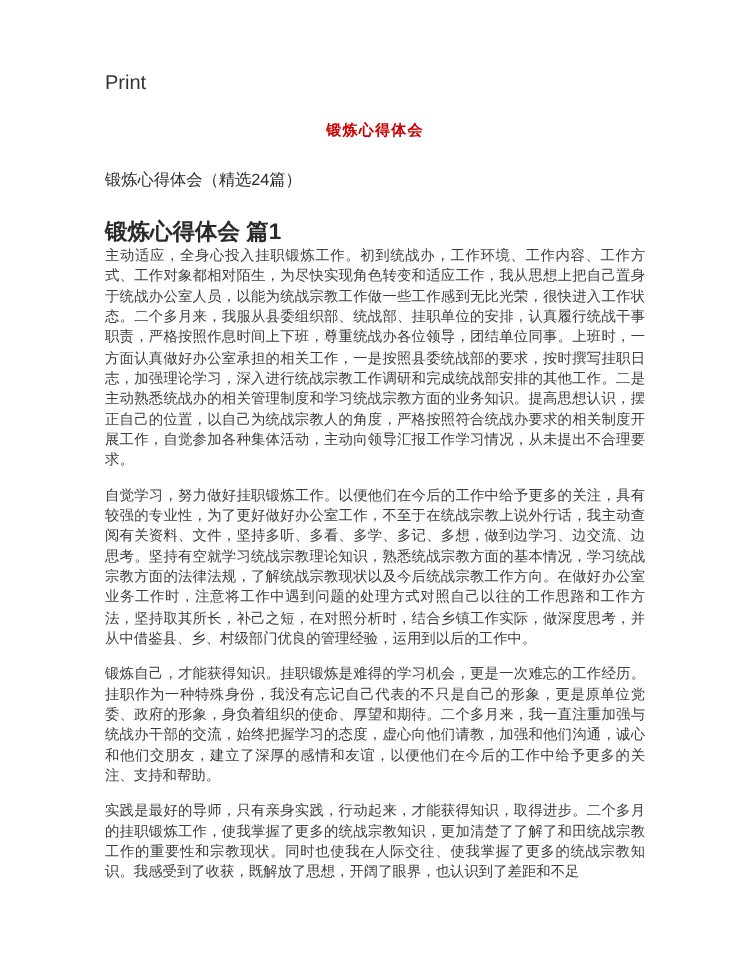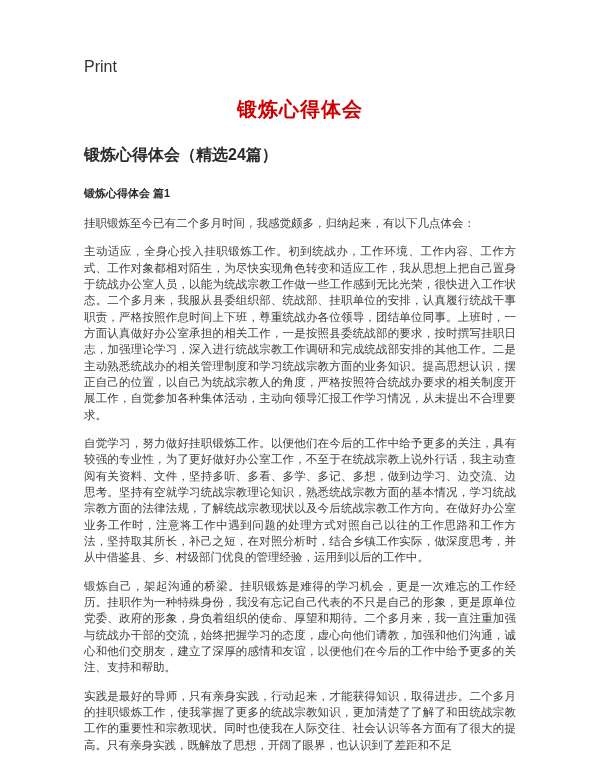--- a/index.html
+++ b/index.html
@@ -16,37 +16,36 @@
   }
   .print-link {
     font-size: 16px;
     color: #333333;
     display: inline-block;
     margin-bottom: 14px;
     cursor: pointer;
   }
   .doc-title {
     text-align: center;
-    font-size: 20px;
+    font-size: 12px;
     font-weight: bold;
     color: #cc0000;
     margin: 6px 0 22px 0;
     letter-spacing: 1px;
   }
   .doc-subtitle {
-    font-size: 16px;
-    font-weight: bold;
+    font-size: 13px;
+    font-weight: normal;
     color: #2b2b2b;
     margin-bottom: 20px;
   }
   .section-heading {
-    font-size: 11px;
+    font-size: 18px;
     font-weight: bold;
     color: #2b2b2b;
-    margin-bottom: 14px;
   }
   .paragraphs p {
     font-size: 11.5px;
     line-height: 1.42;
     color: #3d3d3d;
     text-align: justify;
     margin-bottom: 12px;
   }
 </style>
 </head>
@@ -56,20 +55,19 @@
 
   <span class="print-link">Print</span>
 
   <h1 class="doc-title" style="color: rgb(204, 0, 0);">锻炼心得体会</h1>
 
   <div class="doc-subtitle">锻炼心得体会（精选24篇）</div>
 
   <div class="section-heading">锻炼心得体会 篇1</div>
 
   <div class="paragraphs">
-    <p>挂职锻炼至今已有二个多月时间，我感觉颇多，归纳起来，有以下几点体会：</p>
     <p>主动适应，全身心投入挂职锻炼工作。初到统战办，工作环境、工作内容、工作方式、工作对象都相对陌生，为尽快实现角色转变和适应工作，我从思想上把自己置身于统战办公室人员，以能为统战宗教工作做一些工作感到无比光荣，很快进入工作状态。二个多月来，我服从县委组织部、统战部、挂职单位的安排，认真履行统战干事职责，严格按照作息时间上下班，尊重统战办各位领导，团结单位同事。上班时，一方面认真做好办公室承担的相关工作，一是按照县委统战部的要求，按时撰写挂职日志，加强理论学习，深入进行统战宗教工作调研和完成统战部安排的其他工作。二是主动熟悉统战办的相关管理制度和学习统战宗教方面的业务知识。提高思想认识，摆正自己的位置，以自己为统战宗教人的角度，严格按照符合统战办要求的相关制度开展工作，自觉参加各种集体活动，主动向领导汇报工作学习情况，从未提出不合理要求。</p>
     <p>自觉学习，努力做好挂职锻炼工作。以便他们在今后的工作中给予更多的关注，具有较强的专业性，为了更好做好办公室工作，不至于在统战宗教上说外行话，我主动查阅有关资料、文件，坚持多听、多看、多学、多记、多想，做到边学习、边交流、边思考。坚持有空就学习统战宗教理论知识，熟悉统战宗教方面的基本情况，学习统战宗教方面的法律法规，了解统战宗教现状以及今后统战宗教工作方向。在做好办公室业务工作时，注意将工作中遇到问题的处理方式对照自己以往的工作思路和工作方法，坚持取其所长，补己之短，在对照分析时，结合乡镇工作实际，做深度思考，并从中借鉴县、乡、村级部门优良的管理经验，运用到以后的工作中。</p>
-    <p>锻炼自己，架起沟通的桥梁。挂职锻炼是难得的学习机会，更是一次难忘的工作经历。挂职作为一种特殊身份，我没有忘记自己代表的不只是自己的形象，更是原单位党委、政府的形象，身负着组织的使命、厚望和期待。二个多月来，我一直注重加强与统战办干部的交流，始终把握学习的态度，虚心向他们请教，加强和他们沟通，诚心和他们交朋友，建立了深厚的感情和友谊，以便他们在今后的工作中给予更多的关注、支持和帮助。</p>
-    <p>实践是最好的导师，只有亲身实践，行动起来，才能获得知识，取得进步。二个多月的挂职锻炼工作，使我掌握了更多的统战宗教知识，更加清楚了了解了和田统战宗教工作的重要性和宗教现状。同时也使我在人际交往、社会认识等各方面有了很大的提高。只有亲身实践，既解放了思想，开阔了眼界，也认识到了差距和不足</p>
+    <p>锻炼自己，才能获得知识。挂职锻炼是难得的学习机会，更是一次难忘的工作经历。挂职作为一种特殊身份，我没有忘记自己代表的不只是自己的形象，更是原单位党委、政府的形象，身负着组织的使命、厚望和期待。二个多月来，我一直注重加强与统战办干部的交流，始终把握学习的态度，虚心向他们请教，加强和他们沟通，诚心和他们交朋友，建立了深厚的感情和友谊，以便他们在今后的工作中给予更多的关注、支持和帮助。</p>
+    <p>实践是最好的导师，只有亲身实践，行动起来，才能获得知识，取得进步。二个多月的挂职锻炼工作，使我掌握了更多的统战宗教知识，更加清楚了了解了和田统战宗教工作的重要性和宗教现状。同时也使我在人际交往、使我掌握了更多的统战宗教知识。我感受到了收获，既解放了思想，开阔了眼界，也认识到了差距和不足</p>
   </div>
 
 </div>
 
 </body></html>

